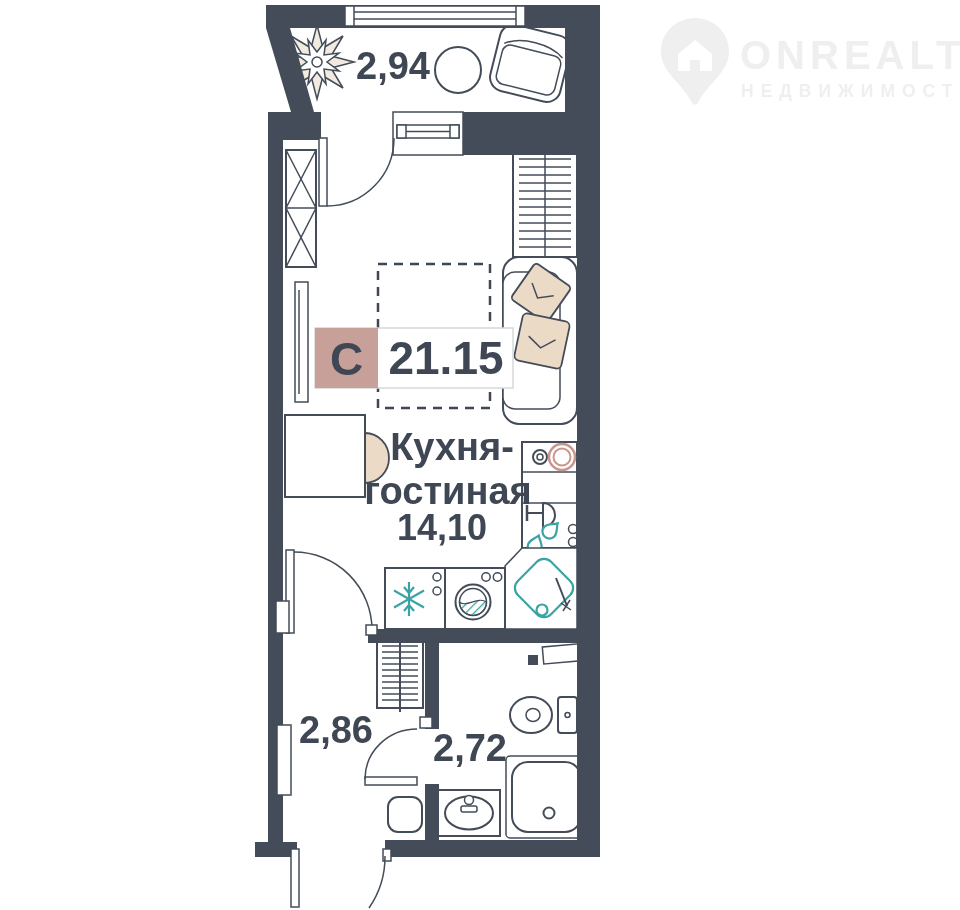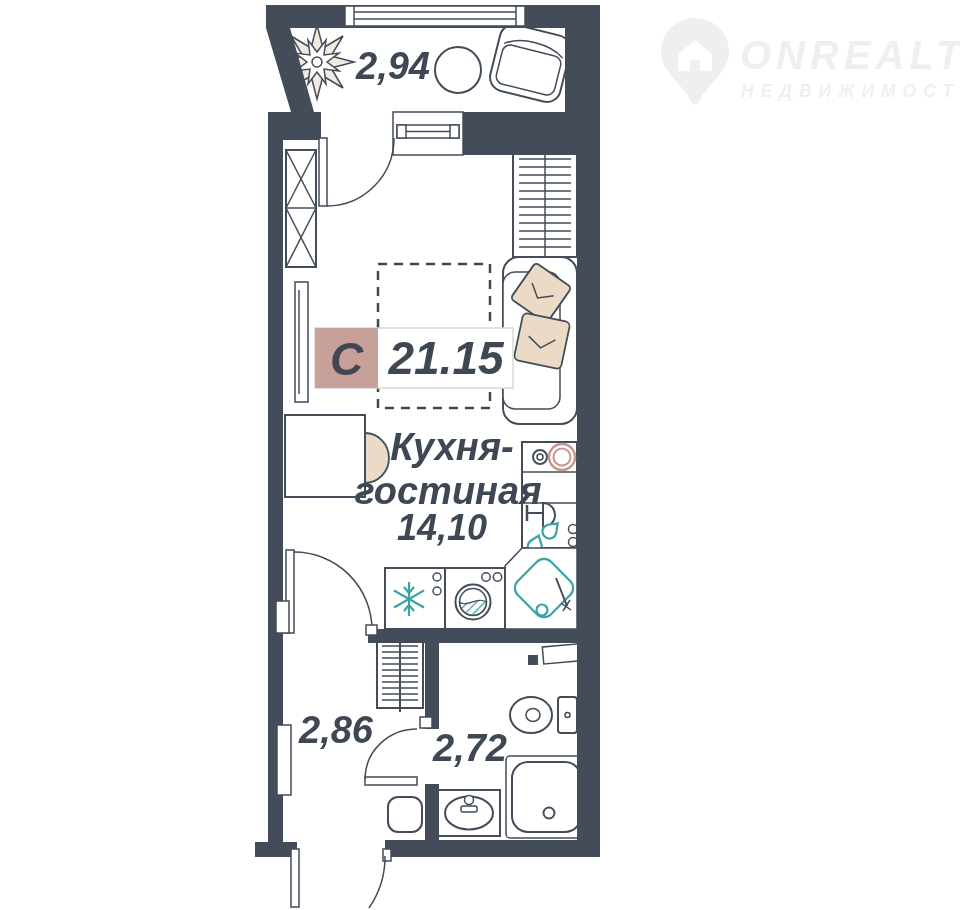--- a/index.html
+++ b/index.html
@@ -1,20 +1,20 @@
 <!DOCTYPE html>
 <html style="--wall: #434C58; --text: #3E4753; --badge-pink: #C7A099; --badge-border: #D8D8D8; --plumbing-teal: #3BA3A3; --furniture-beige: #EBDAC5; --stove-ring: #C9968C; --watermark: #EFEFEF;"><head>
 <meta charset="utf-8">
 <style>
   :root{
     --wall:#434C58; --text:#3E4753; --badge-pink:#C7A099; --badge-border:#D8D8D8;
     --plumbing-teal:#3BA3A3; --furniture-beige:#EBDAC5; --stove-ring:#C9968C; --watermark:#EFEFEF;
   }
   html,body{margin:0;padding:0;background:#fff;}
-  .stage{width:960px;height:910px;position:relative;background:#fff;overflow:hidden;font-style:italic;}
+  .stage{width:960px;height:910px;position:relative;background:#fff;overflow:hidden;}
   svg{display:block;}
   svg text{font-family:"Liberation Sans",sans-serif;font-weight:bold;fill:var(--text);}
   .wall{fill:var(--wall);stroke:none;}
   .f{fill:#fff;stroke:var(--wall);stroke-width:2;}
   .f15{fill:#fff;stroke:var(--wall);stroke-width:1.5;}
   .l{stroke:var(--wall);fill:none;stroke-width:2;}
   .l15{stroke:var(--wall);fill:none;stroke-width:1.5;}
   .l25{stroke:var(--wall);fill:none;stroke-width:2.5;}
   .teal{stroke:var(--plumbing-teal);fill:#fff;stroke-width:2.2;}
   .tealln{stroke:var(--plumbing-teal);fill:none;stroke-width:2.2;}

